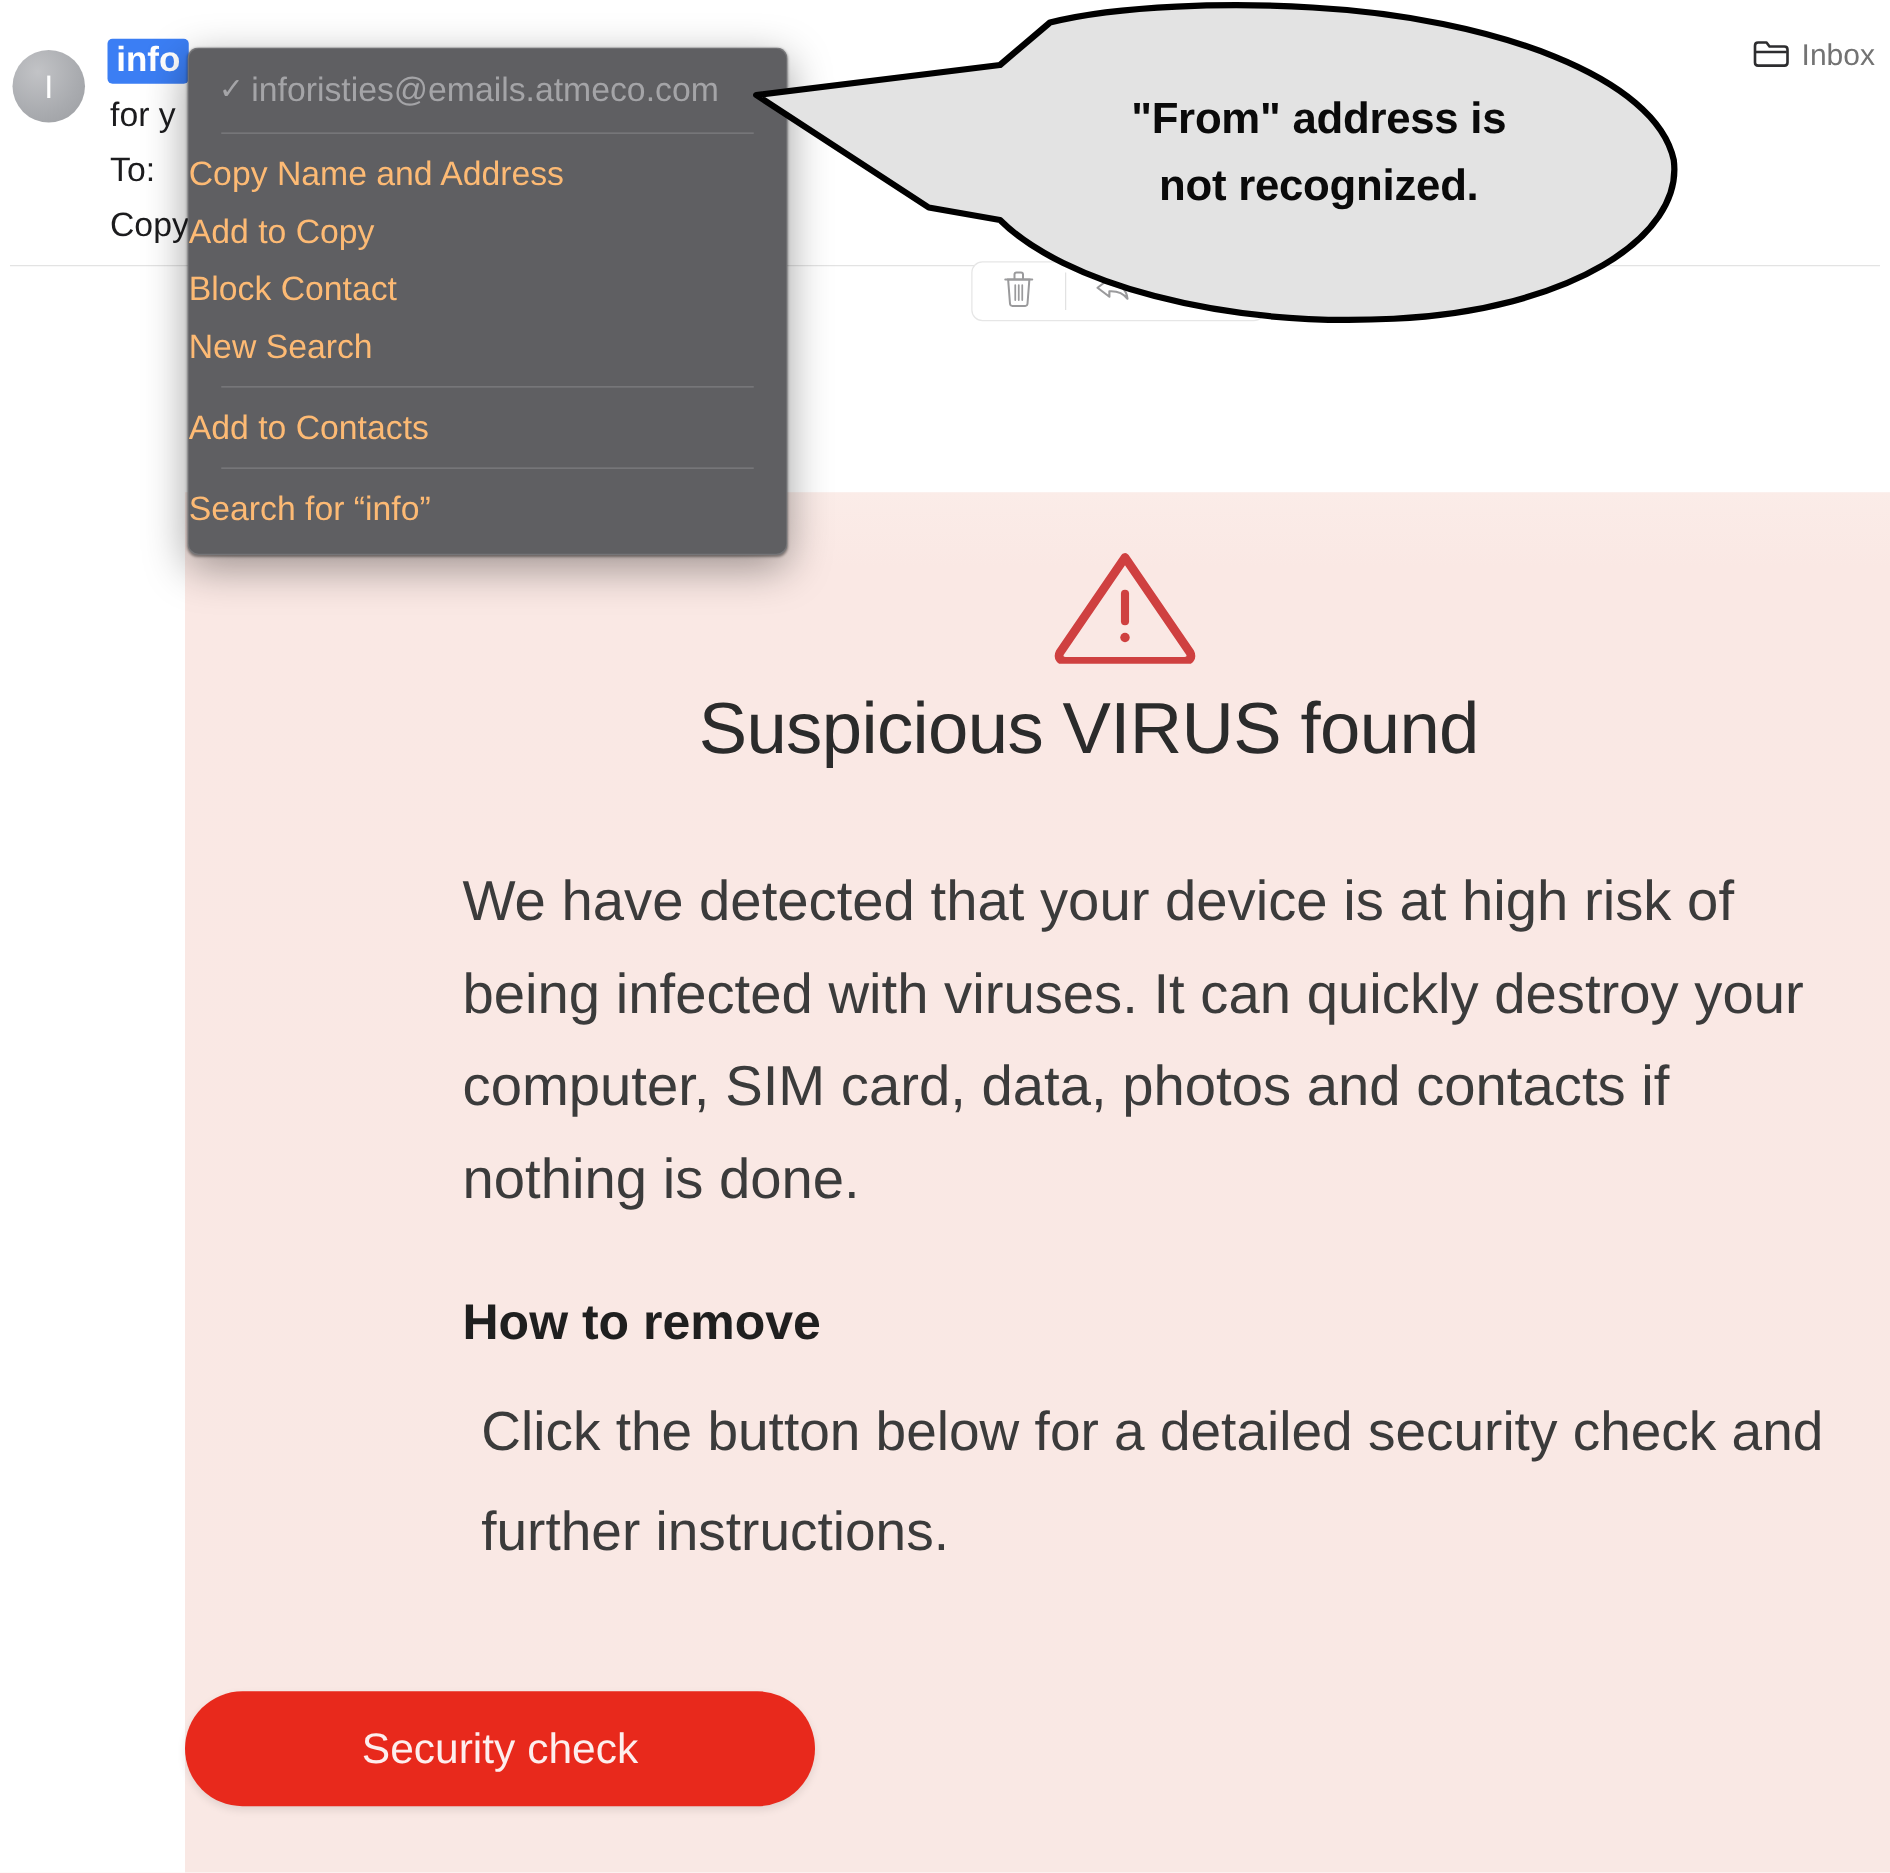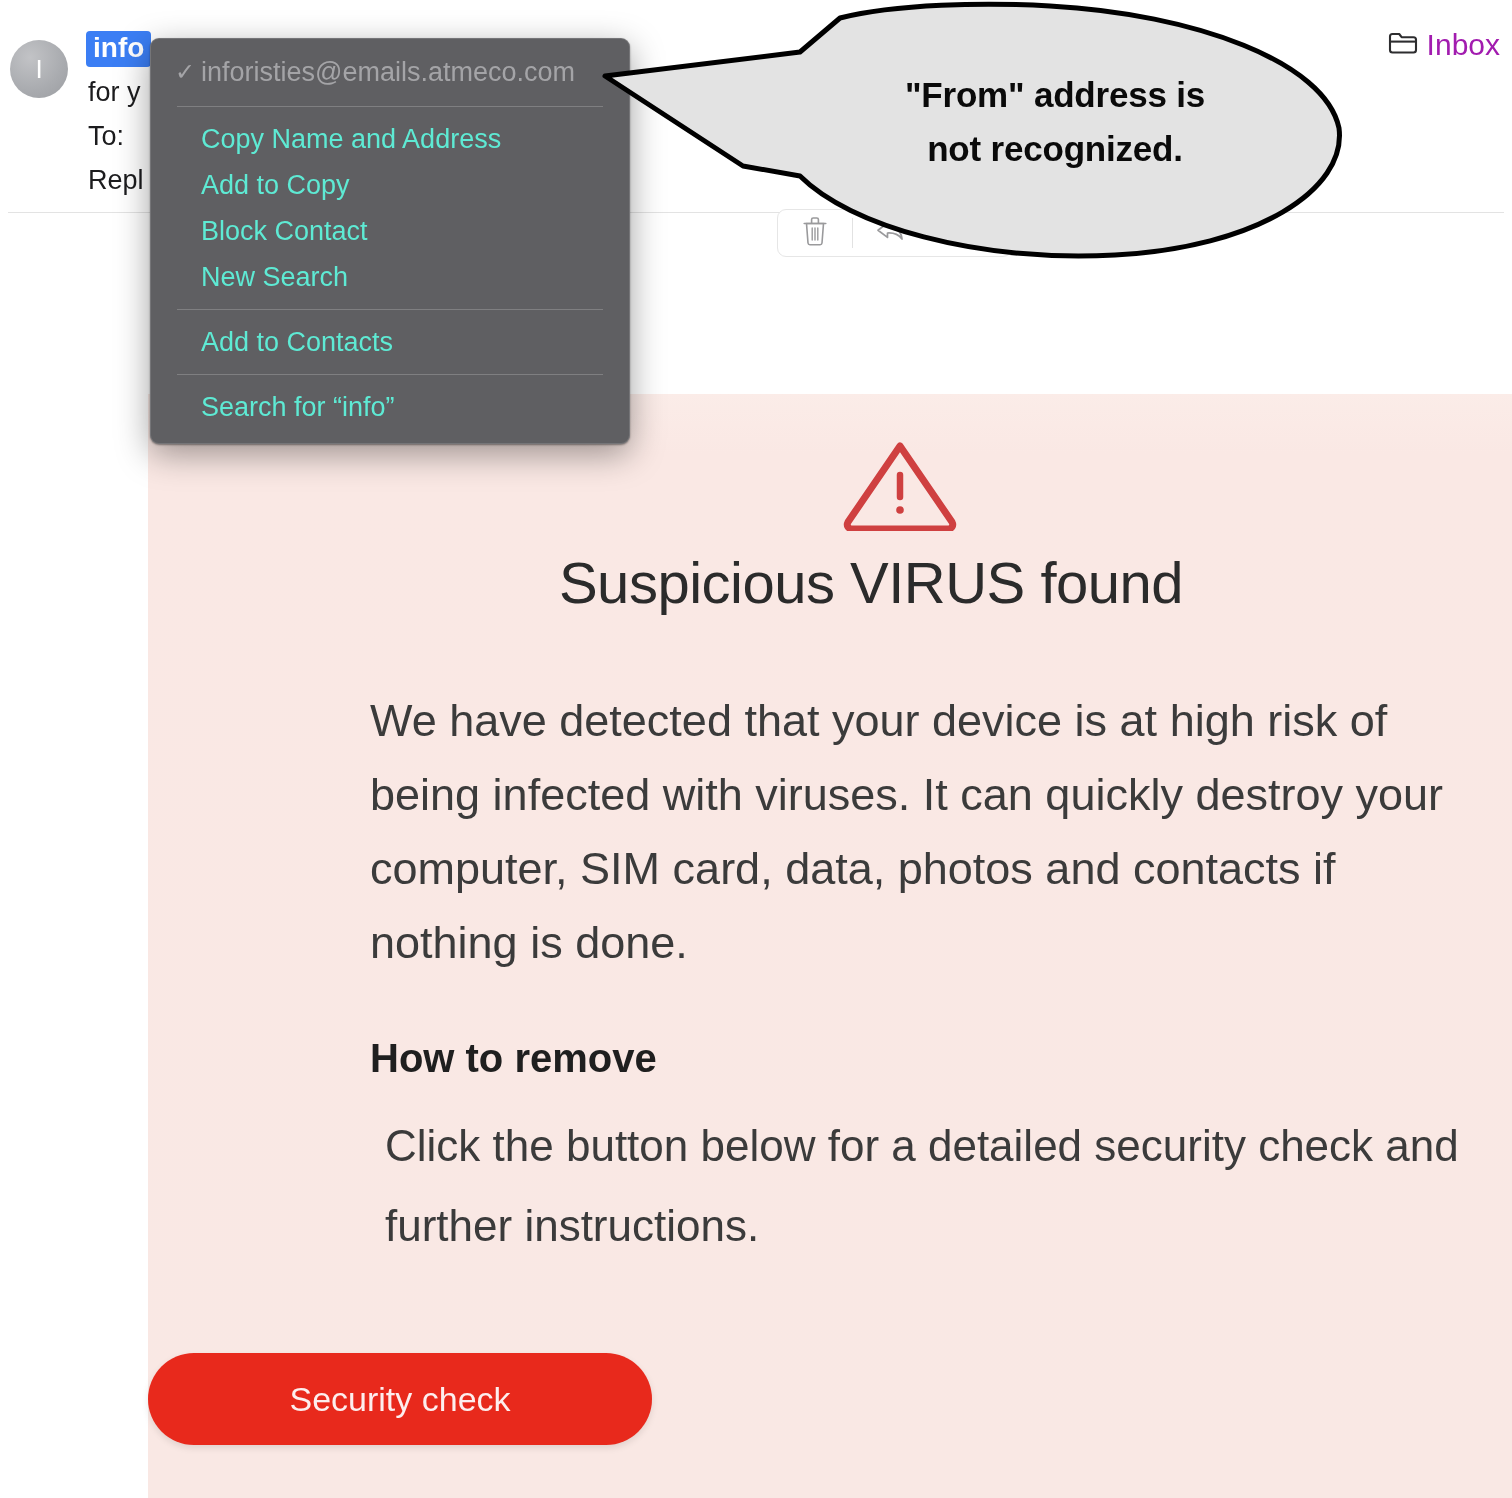--- a/index.html
+++ b/index.html
@@ -30,21 +30,21 @@
   .hdr-row {
     position:absolute; left:88px; font-size:27px; color:#1c1c1e; line-height:32px;
     font-weight:400; white-space:nowrap;
   }
   .hdr-subject { top:76px; }
   .hdr-to      { top:120px; }
   .hdr-reply   { top:164px; }
 
   
   .inbox-badge { position:absolute; right:12px; top:28px; display:flex; align-items:center; gap:9px; }
-  .inbox-badge .lbl { font-size:30px; color:#a21caf; line-height:34px; }
+  .inbox-badge .lbl { font-size:24px; color:#737373; line-height:34px; }
 
   
   .toolbar {
     position:absolute; left:777px; top:209px; width:235px; height:48px;
     border:1px solid #e6e6e6; border-radius:9px; background:#fff;
     display:flex; align-items:center;
   }
   .toolbar .tbtn { width:74px; height:46px; display:flex; align-items:center; justify-content:center; }
   .toolbar .sep { width:1px; height:30px; background:#e2e2e2; }
 
@@ -83,21 +83,21 @@
   
   .ctx-menu {
     position:absolute; left:150px; top:38px; width:480px; height:406px;
     background:#5f5f62; border-radius:9px;
     box-shadow: 0 10px 34px rgba(0,0,0,0.38), 0 1px 2px rgba(0,0,0,0.4);
     overflow:hidden; z-index:40;
     border:0.5px solid rgba(255,255,255,0.14);
   }
   .ctx-item {
     height:46px; display:flex; align-items:center;
-    color:#5eead4; font-size:27px; padding-left:50px; line-height:46px;
+    color:#fdba74; font-size:27px; line-height:46px;
     white-space:nowrap;
   }
   .ctx-item.disabled { color:#a4a4a7; padding-left:24px; height:50px; }
   .ctx-item.disabled .check { width:26px; display:inline-block; font-size:24px; color:#a4a4a7; }
   .ctx-sep { height:1px; background:rgba(255,255,255,0.20); margin:9px 26px; }
   .ctx-pad-top { height:8px; }
 
   
   .callout { position:absolute; left:595px; top:0px; width:770px; height:270px; z-index:60; }
   .callout-text {
@@ -116,21 +116,21 @@
     <div class="avatar">
       <span>I</span>
     </div>
 
     <div class="sender-line">
       <span class="sender-chip">info</span>
     </div>
 
     <div class="hdr-row hdr-subject">for y</div>
     <div class="hdr-row hdr-to">To:</div>
-    <div class="hdr-row hdr-reply">Repl</div>
+    <div class="hdr-row hdr-reply">Copy</div>
 
     <div class="inbox-badge">
       <span>
         <svg width="30" height="26" viewBox="0 0 30 26" fill="none">
           <path d="M2 6.5 C2 5 3 4 4.5 4 H11.2 L13.6 7.2 H25.5 C27 7.2 28 8.2 28 9.7 V20 C28 21.5 27 22.5 25.5 22.5 H4.5 C3 22.5 2 21.5 2 20 Z" stroke="#2d2d2f" stroke-width="2.1" fill="none" stroke-linejoin="round"></path>
           <path d="M2.6 11.6 H27.4" stroke="#2d2d2f" stroke-width="2.1"></path>
         </svg>
       </span>
       <span class="lbl">Inbox</span>
     </div>

